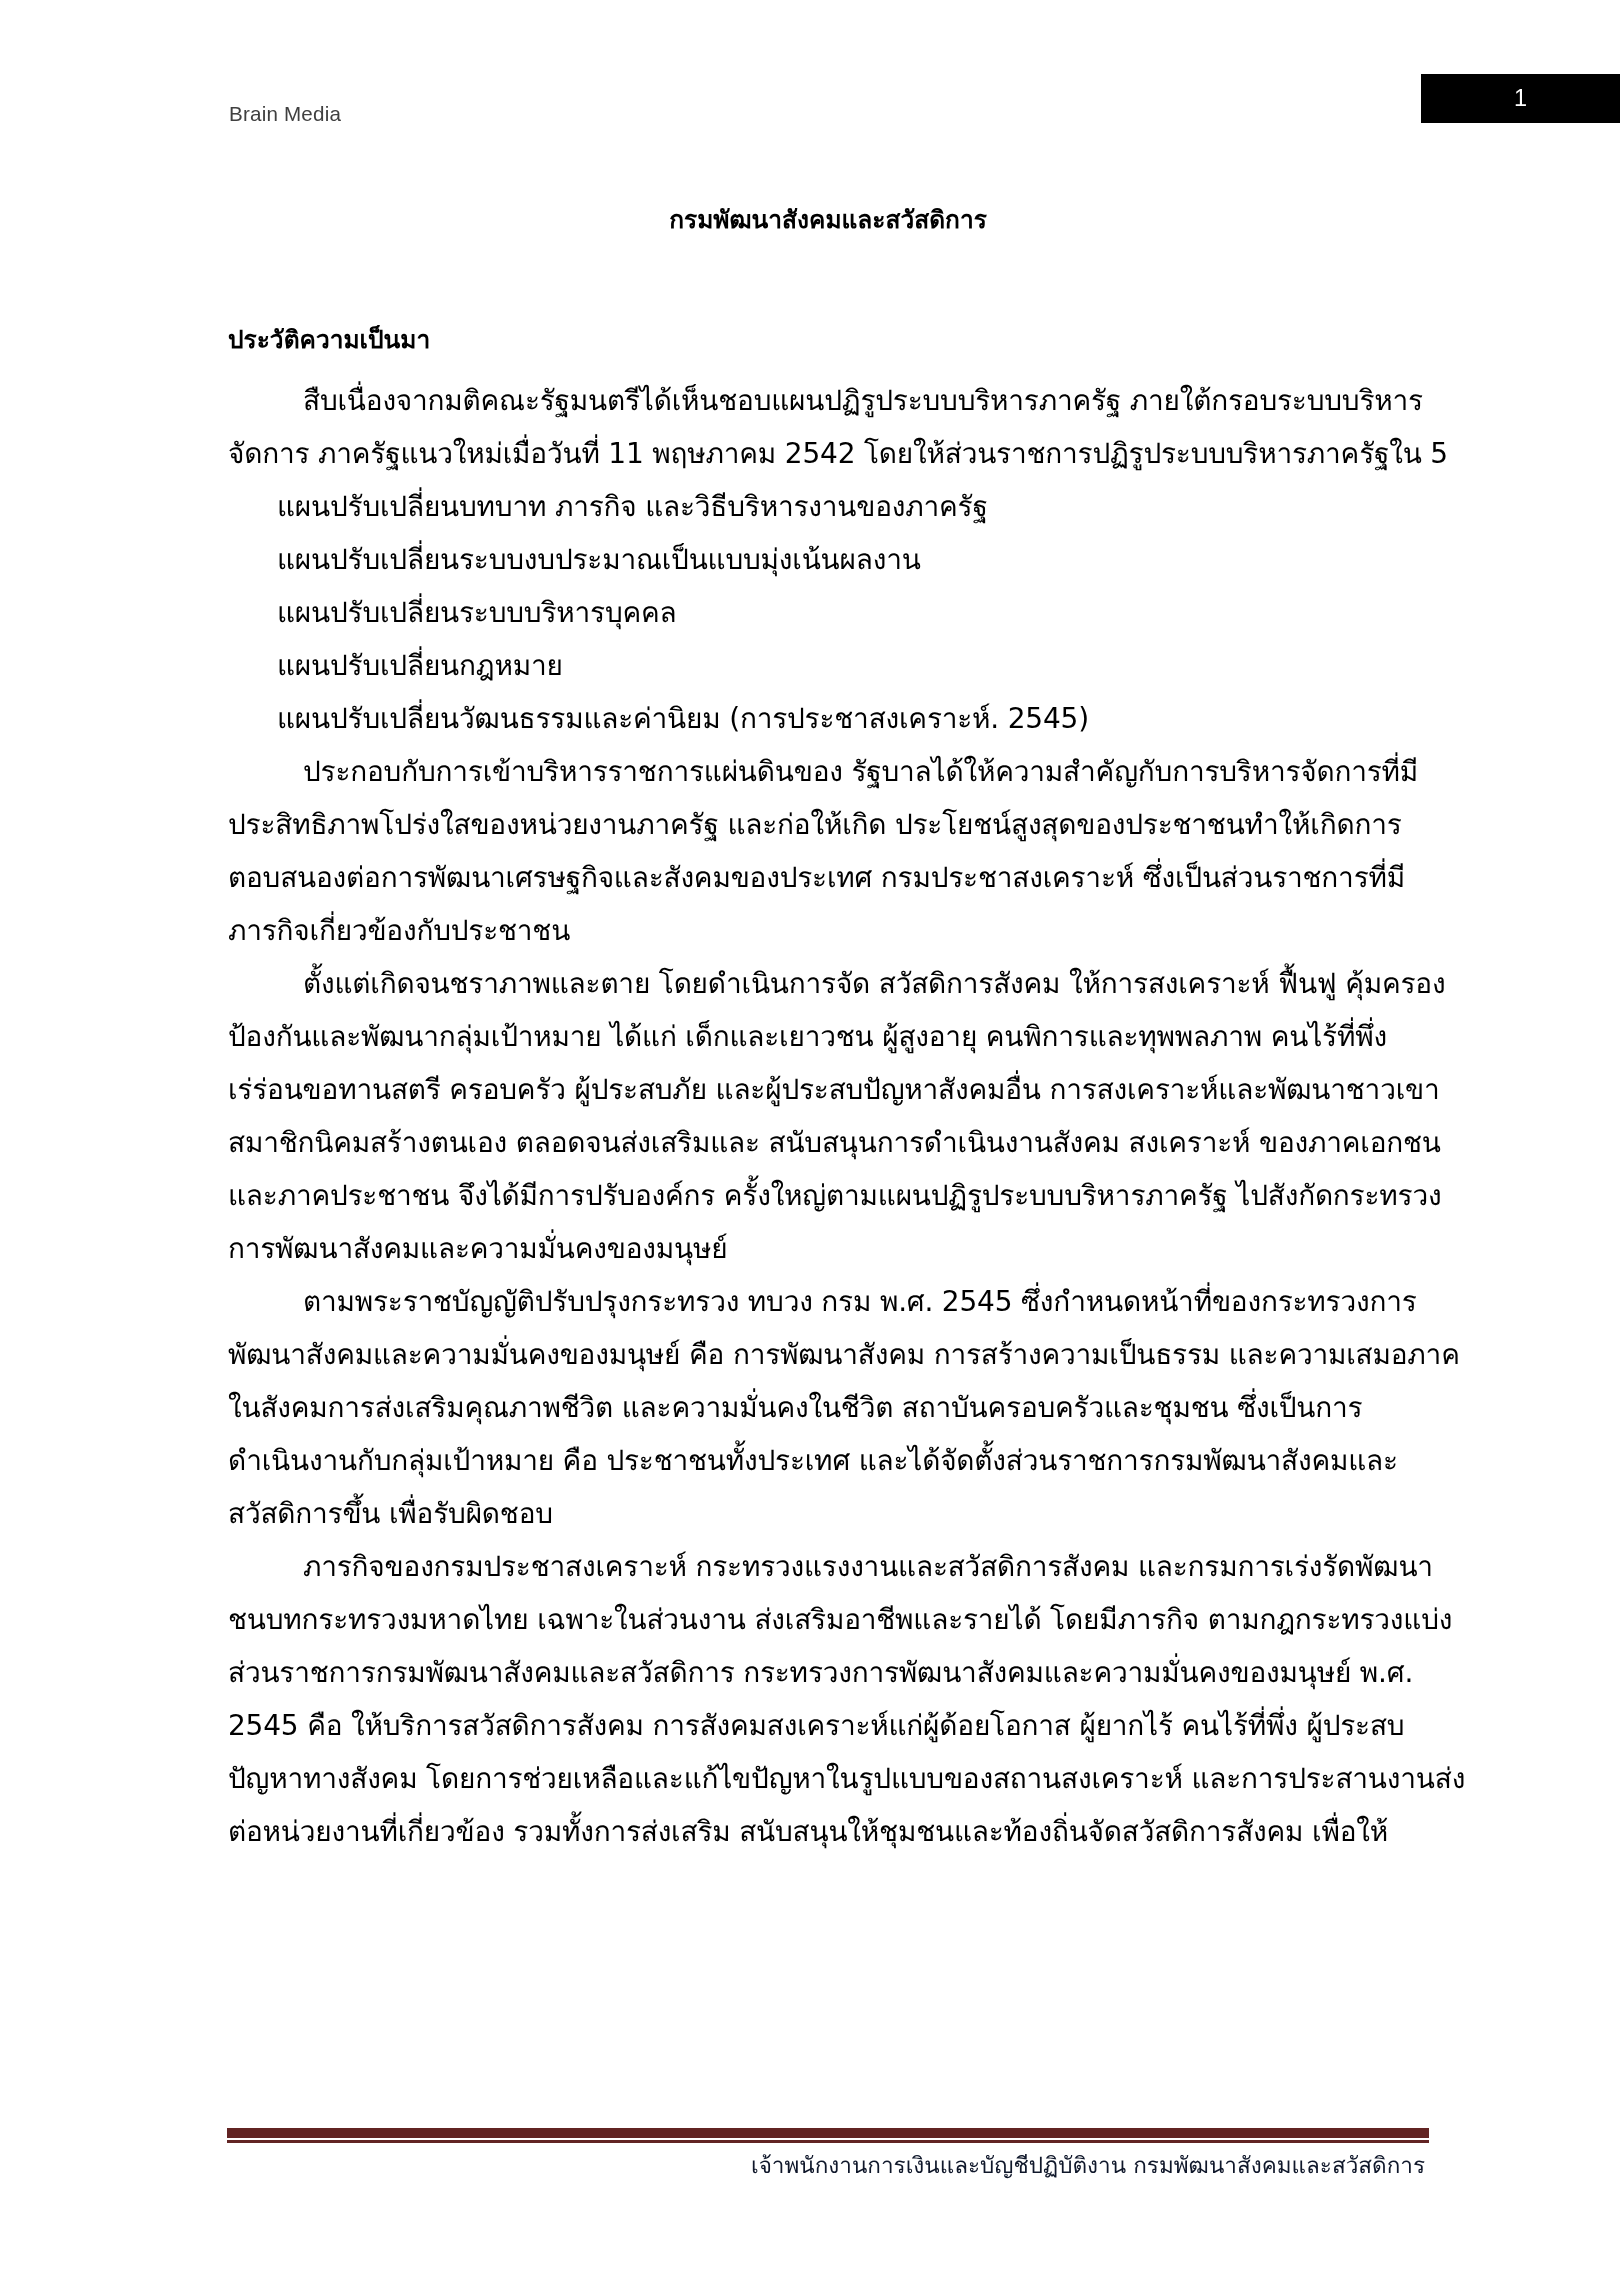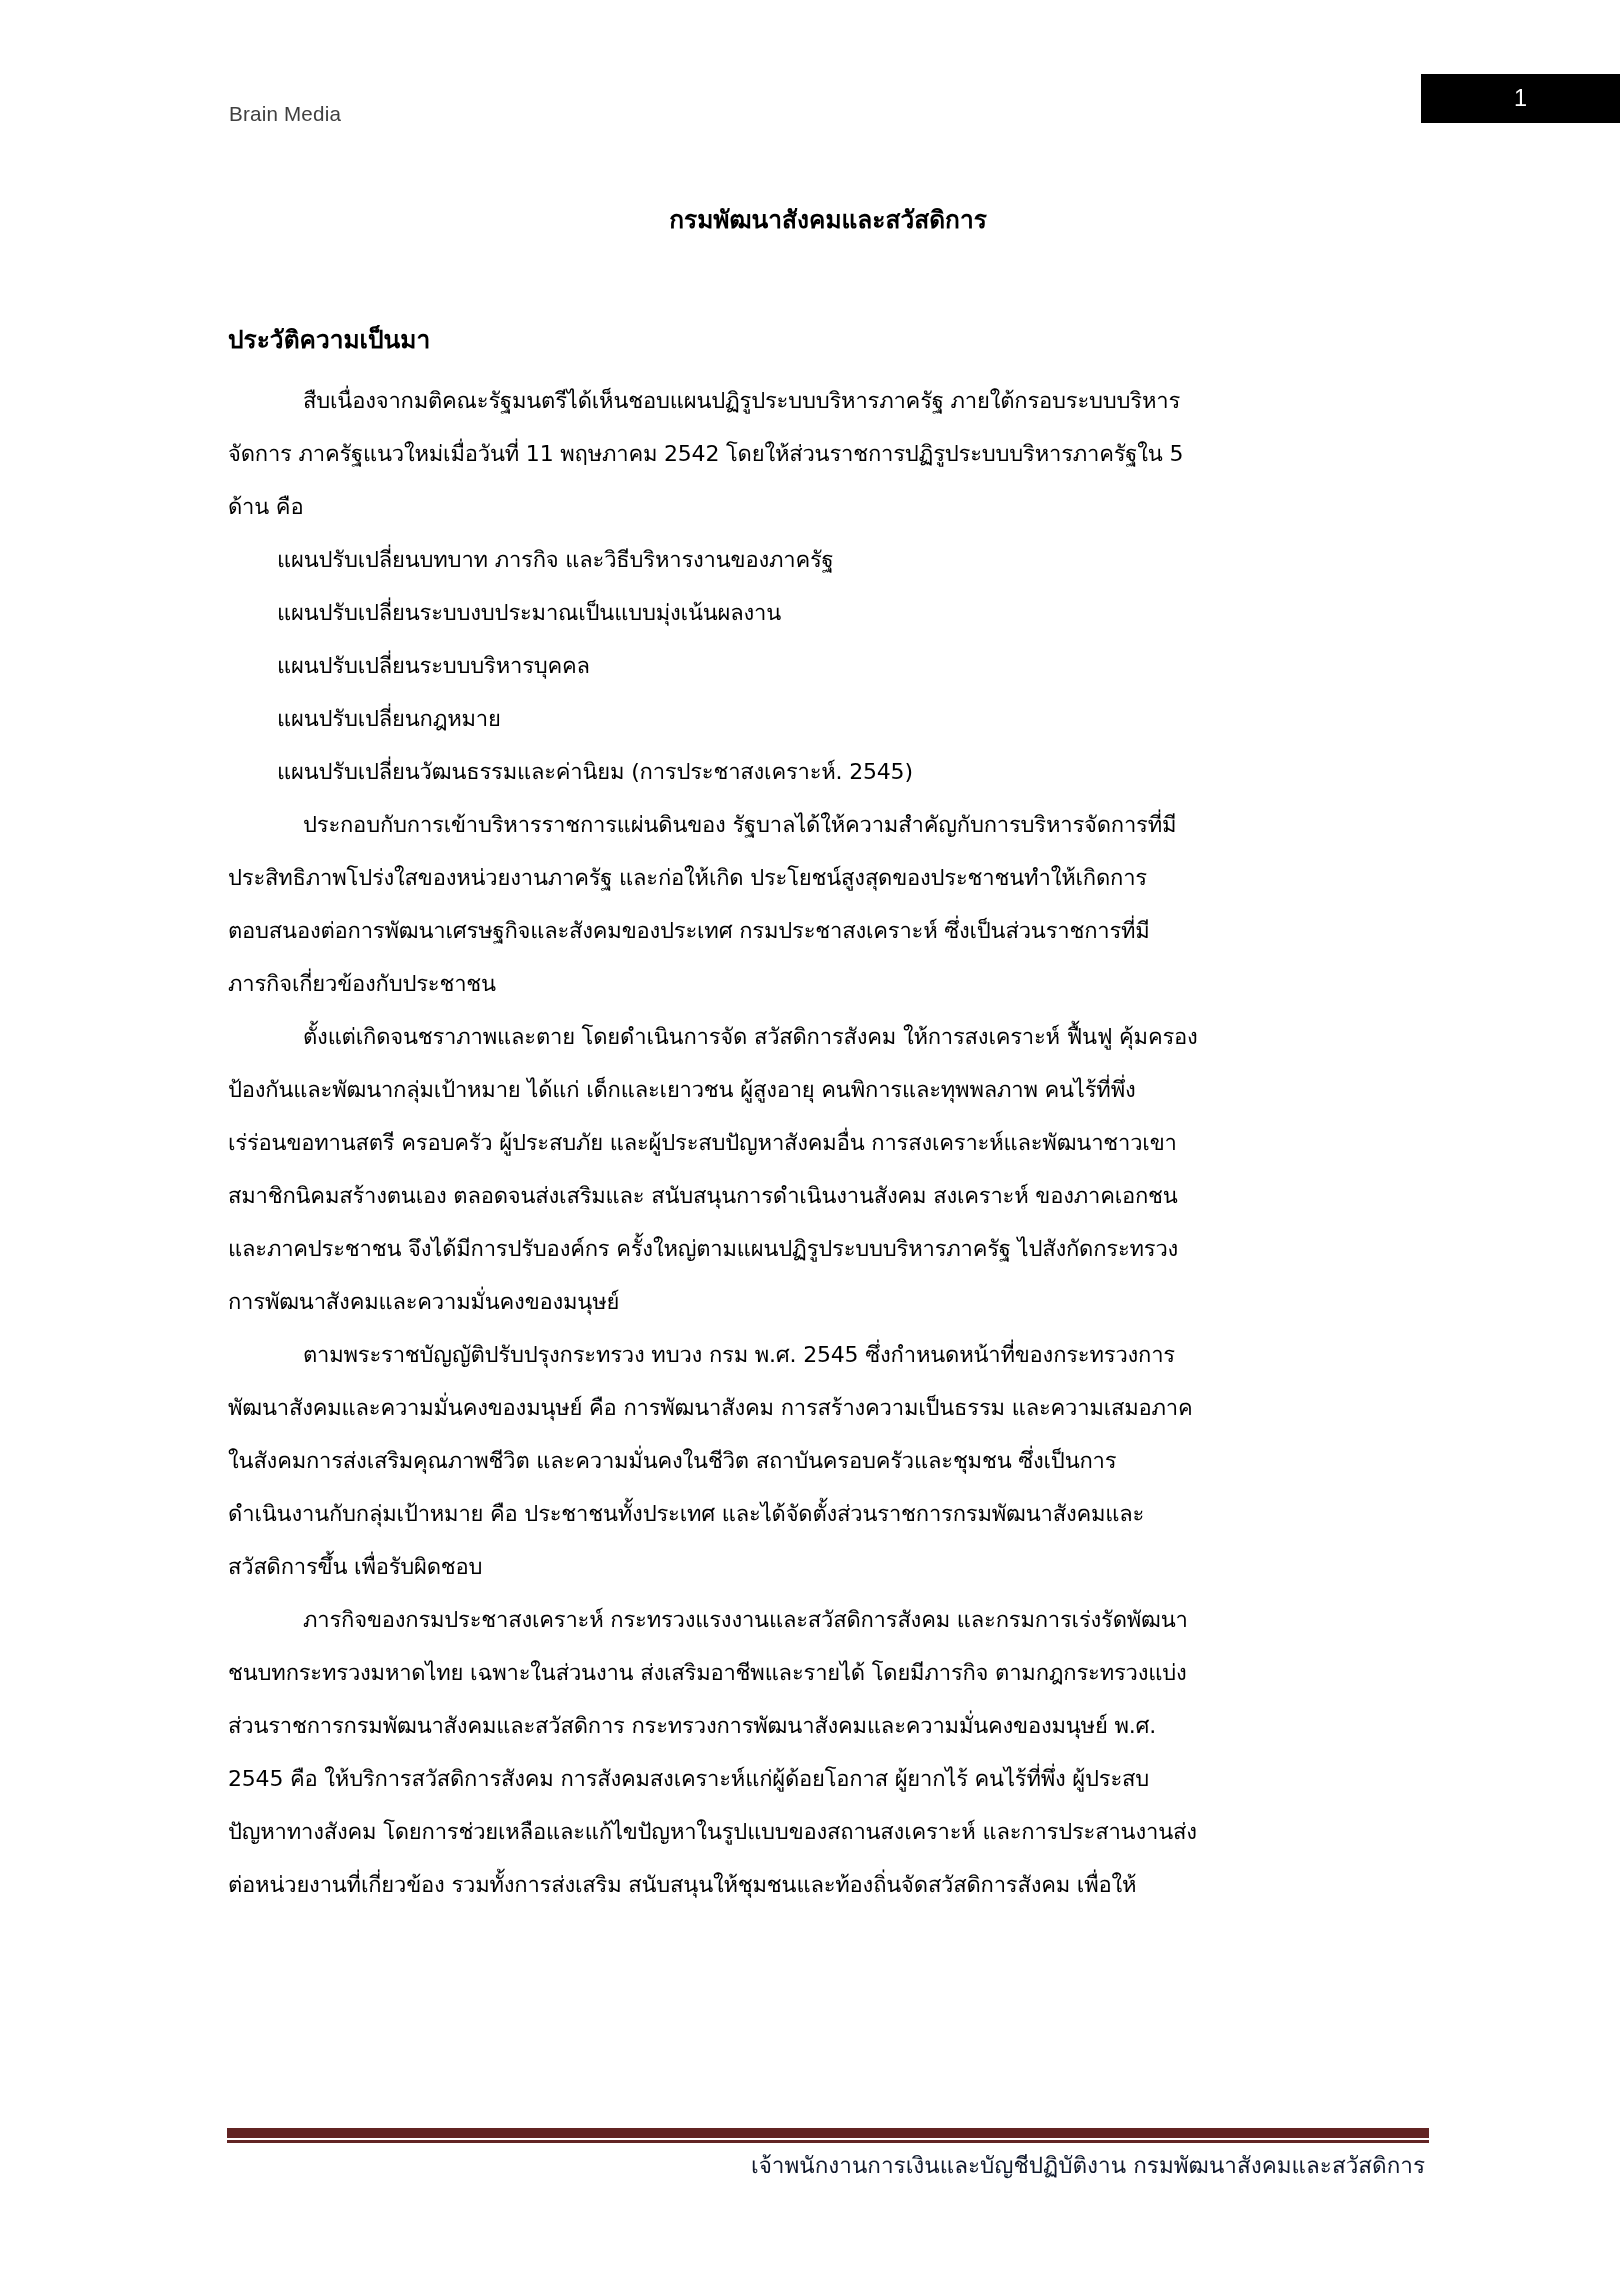--- a/index.html
+++ b/index.html
@@ -63,21 +63,21 @@
   }
   .body-lines {
     position: absolute;
     left: 228px;
     top: 374px;
     width: 1206px;
   }
   .line {
     height: 53px;
     line-height: 53px;
-    font-size: 22px;
+    font-size: 28px;
     white-space: nowrap;
     letter-spacing: -0.2px;
   }
   .line.indent { padding-left: 75px; }
   .line.list { padding-left: 49px; }
   .footer-rule-thick {
     position: absolute;
     left: 227px;
     top: 2128px;
     width: 1202px;
@@ -112,21 +112,20 @@
     <span>1</span>
   </div>
 
   <div class="doc-title">กรมพัฒนาสังคมและสวัสดิการ</div>
 
   <div class="section-heading">ประวัติความเป็นมา</div>
 
   <div class="body-lines" id="body-lines">
     <div class="line indent">สืบเนื่องจากมติคณะรัฐมนตรีได้เห็นชอบแผนปฏิรูประบบบริหารภาครัฐ ภายใต้กรอบระบบบริหาร</div>
     <div class="line">จัดการ ภาครัฐแนวใหม่เมื่อวันที่ 11 พฤษภาคม 2542 โดยให้ส่วนราชการปฏิรูประบบบริหารภาครัฐใน 5</div>
-    <div class="line">ด้าน คือ</div>
     <div class="line list">แผนปรับเปลี่ยนบทบาท ภารกิจ และวิธีบริหารงานของภาครัฐ</div>
     <div class="line list">แผนปรับเปลี่ยนระบบงบประมาณเป็นแบบมุ่งเน้นผลงาน</div>
     <div class="line list">แผนปรับเปลี่ยนระบบบริหารบุคคล</div>
     <div class="line list">แผนปรับเปลี่ยนกฎหมาย</div>
     <div class="line list">แผนปรับเปลี่ยนวัฒนธรรมและค่านิยม (การประชาสงเคราะห์. 2545)</div>
     <div class="line indent">ประกอบกับการเข้าบริหารราชการแผ่นดินของ รัฐบาลได้ให้ความสำคัญกับการบริหารจัดการที่มี</div>
     <div class="line">ประสิทธิภาพโปร่งใสของหน่วยงานภาครัฐ และก่อให้เกิด ประโยชน์สูงสุดของประชาชนทำให้เกิดการ</div>
     <div class="line">ตอบสนองต่อการพัฒนาเศรษฐกิจและสังคมของประเทศ กรมประชาสงเคราะห์ ซึ่งเป็นส่วนราชการที่มี</div>
     <div class="line">ภารกิจเกี่ยวข้องกับประชาชน</div>
     <div class="line indent">ตั้งแต่เกิดจนชราภาพและตาย โดยดำเนินการจัด สวัสดิการสังคม ให้การสงเคราะห์ ฟื้นฟู คุ้มครอง</div>

